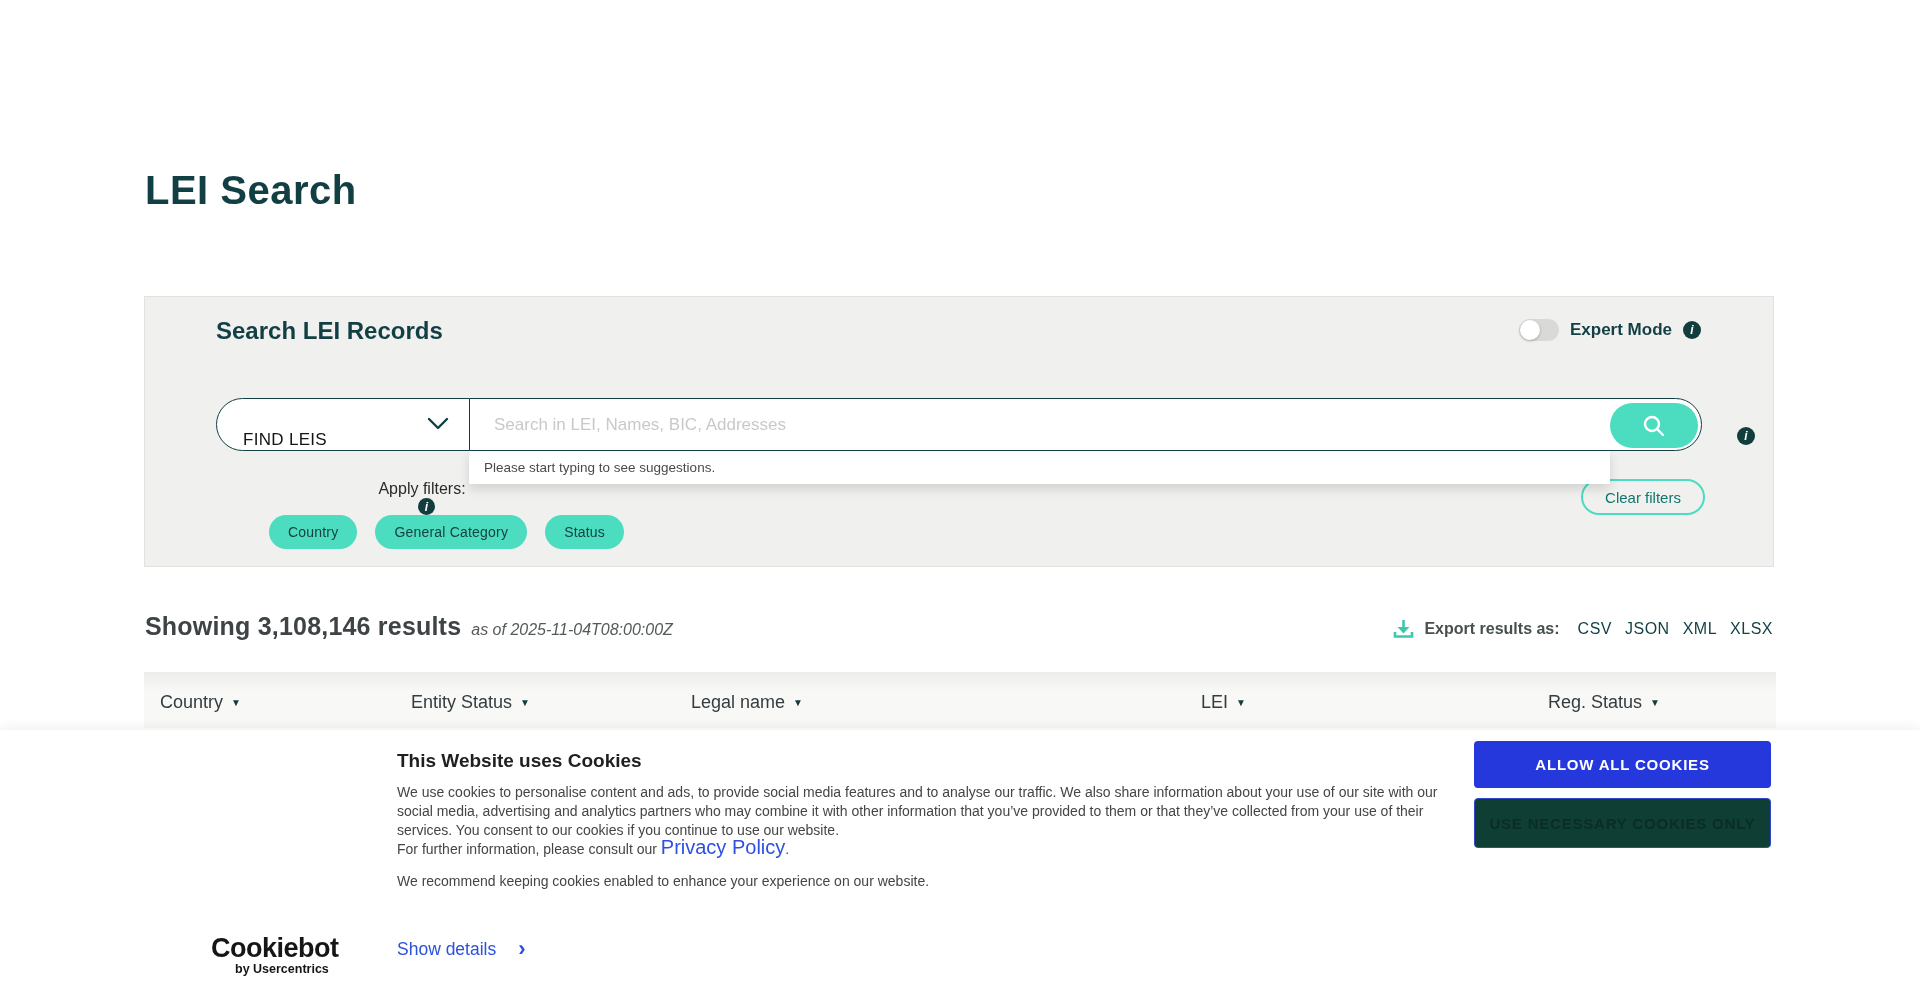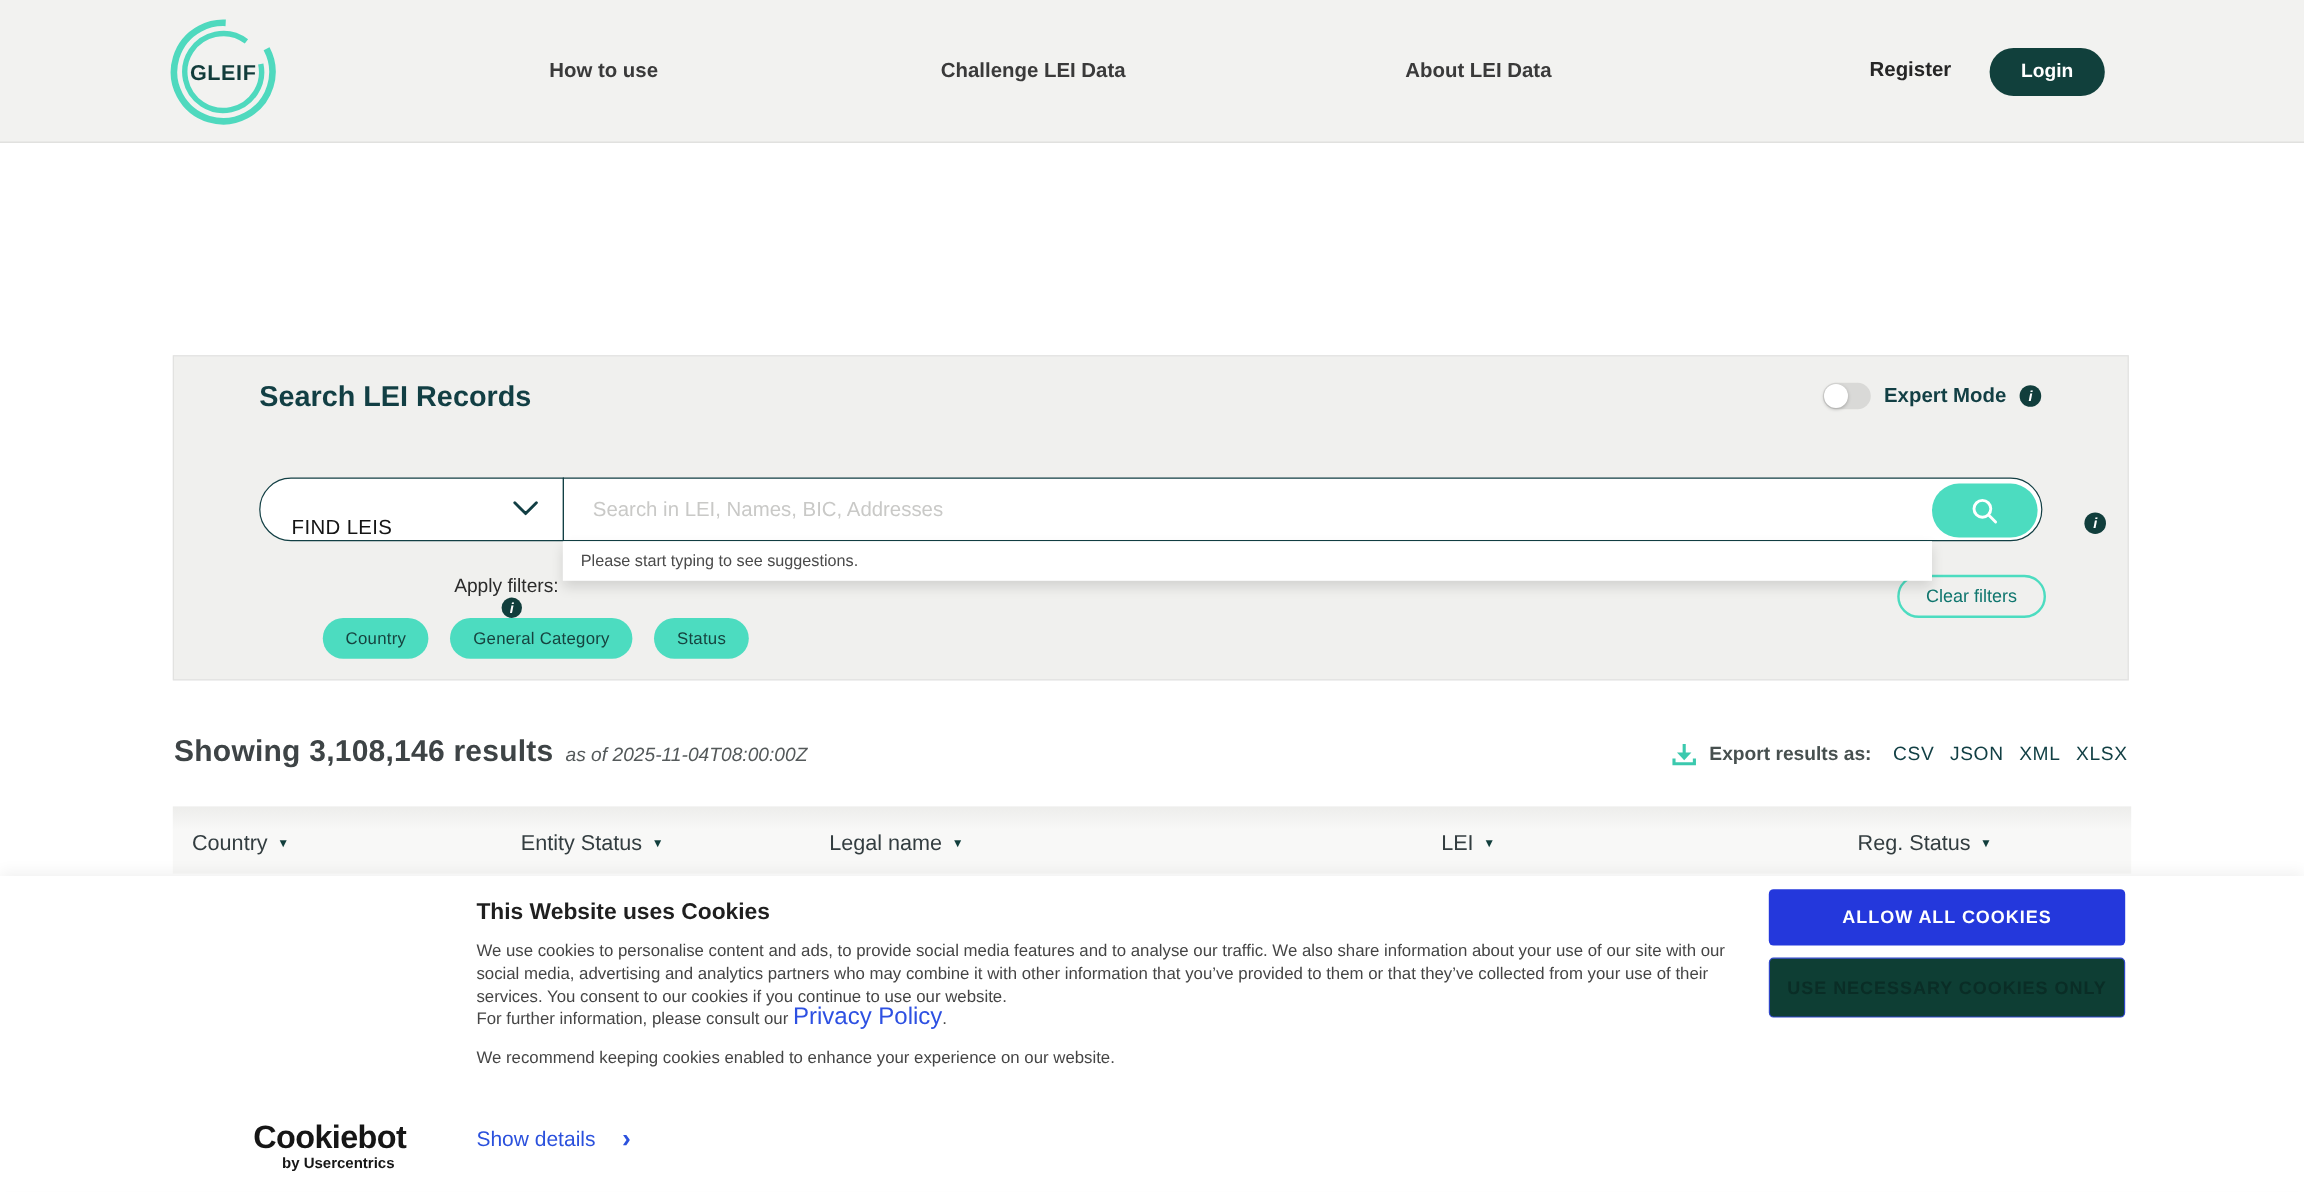--- a/index.html
+++ b/index.html
@@ -98,21 +98,21 @@
   .export-group { position:absolute; right:147px; top:618px; display:flex; align-items:center; gap:10px; }
   .export-label { font-size:16px; font-weight:700; color:#47504f; }
   .export-links { display:flex; gap:13px; margin-left:8px; }
   .export-link { font-size:16px; color:#113f44; letter-spacing:0.5px; text-decoration:none; cursor:pointer; }
   
   .table-header {
     position:absolute; left:144px; top:672px; width:1632px; height:56px;
     background:linear-gradient(180deg,#ededeb 0%, #f8f8f7 35%, #f8f8f7 100%);
   }
   .th-cell { position:absolute; top:20px; font-size:18px; color:#333d40; cursor:pointer; white-space:nowrap; }
-  .th-country { left:16px; } .th-entity { left:290px; } .th-legal { left:547px; }
+  .th-country { left:16px; } .th-entity { left:267px; } .th-legal { left:547px; }
   .th-lei { left:1057px; } .th-reg { left:1404px; }
   .sort-arrow { font-size:10px; color:#113e3c; margin-left:8px; vertical-align:2px; }
   
   .cookie-banner {
     position:absolute; left:0; top:730px; width:1920px; height:263px; background:#fff;
     box-shadow:0 -3px 12px rgba(0,0,0,.06); z-index:10;
   }
   .cb-title { position:absolute; left:397px; top:20px; font-size:19px; font-weight:700; color:#1f1f1f; }
   .cb-body { position:absolute; left:397px; top:53px; font-size:14px; color:#454545; line-height:19px; }
   .cb-further { position:absolute; left:397px; top:106px; font-size:14px; color:#454545; }
@@ -135,35 +135,22 @@
     position:absolute; left:1474px; top:68px; width:297px; height:50px;
     background:#0e3e34; border:1px solid #2f46c8; border-radius:4px; color:#0a2d26;
     font-size:15px; font-weight:700; letter-spacing:0.8px; font-family:inherit; cursor:pointer;
   }
 </style>
 </head>
 <body>
 
 <div class="page">
 
-  <header class="header">
-    <div class="logo">
-      <svg width="92" height="92" viewBox="0 0 92 92">
-        <circle cx="46" cy="46" r="41" fill="none" stroke="#4fd9be" stroke-width="5.5" stroke-dasharray="215 42" transform="rotate(-28 46 46)"></circle>
-        <circle cx="46" cy="46" r="32" fill="none" stroke="#4fd9be" stroke-width="4.5" stroke-dasharray="178 23" transform="rotate(-12 46 46)"></circle>
-        <text x="46" y="52.5" text-anchor="middle" font-family="Liberation Sans, sans-serif" font-size="18" font-weight="bold" fill="#123c3b" letter-spacing="0.5">GLEIF</text>
-      </svg>
-    </div>
-    <a class="nav-link nav-how">How to use</a>
-    <a class="nav-link nav-challenge">Challenge LEI Data</a>
-    <a class="nav-link nav-about">About LEI Data</a>
-    <a class="register-link">Register</a>
-    <button class="login-btn">Login</button>
-  </header>
-
+
+  <h1 class="page-title">LEI Search</h1>
 
   <section class="search-panel">
     <h2 class="panel-title">Search LEI Records</h2>
 
     <div class="expert-group">
       <span class="toggle">
           <span class="knob"></span>
         </span>
       <span class="expert-label">Expert Mode</span>
       <span class="info-icon">i</span>

